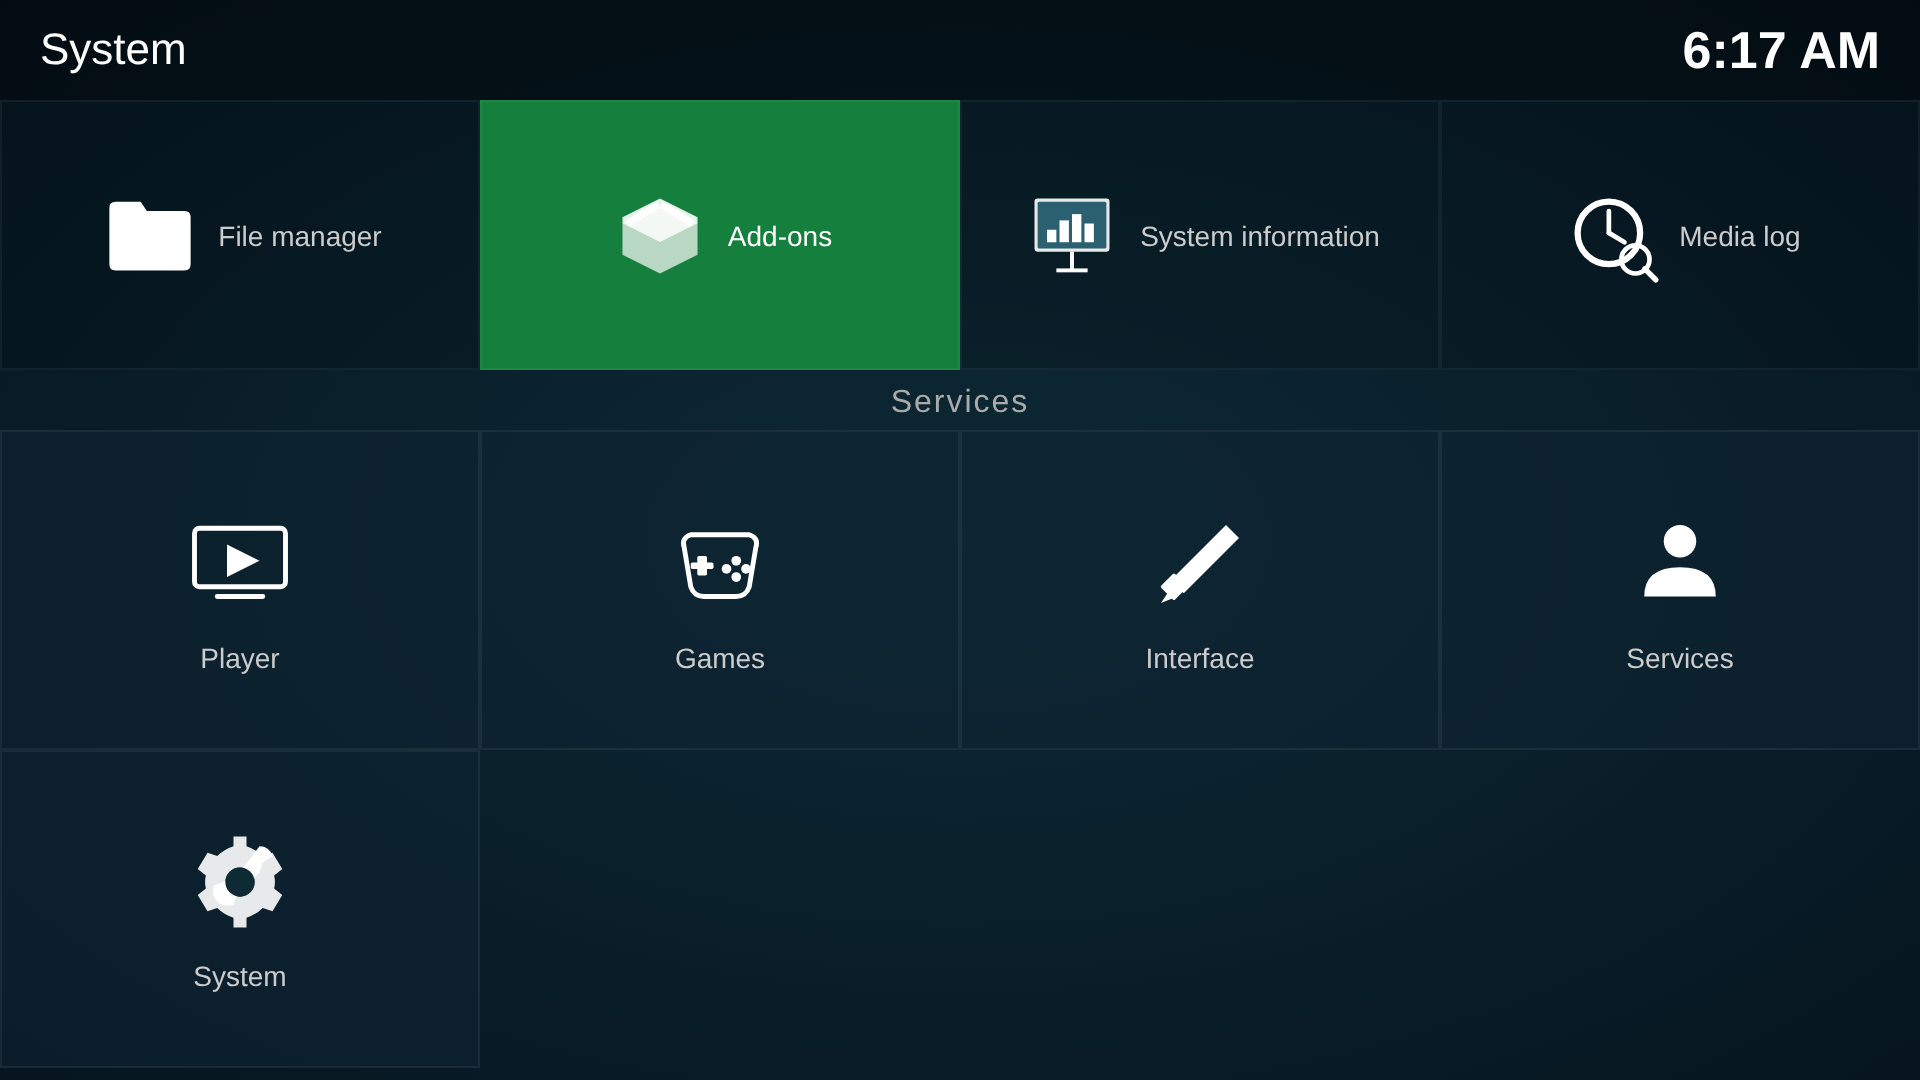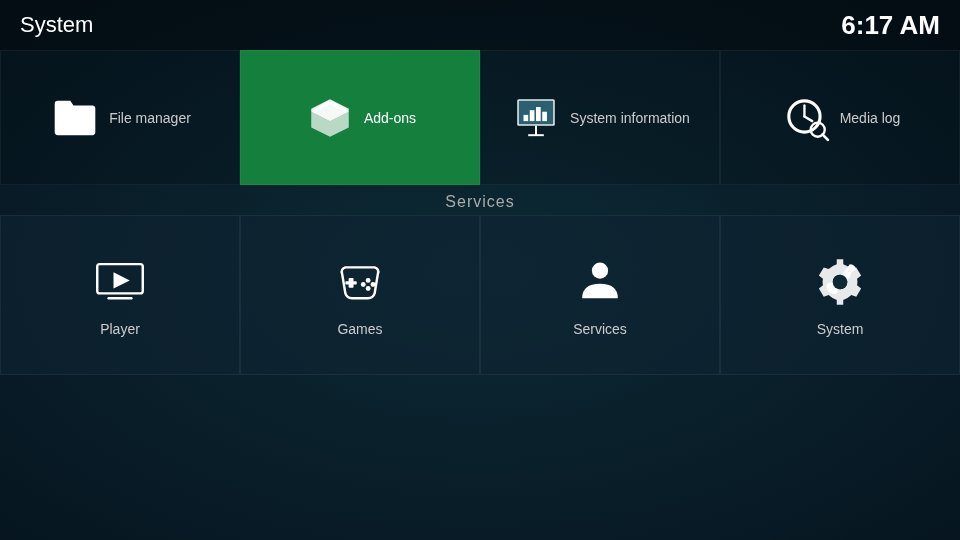--- a/index.html
+++ b/index.html
@@ -233,20 +233,33 @@
 
         <circle cx="42" cy="30" r="3" fill="white"></circle>
         <circle cx="48" cy="35" r="3" fill="white"></circle>
         <circle cx="36" cy="35" r="3" fill="white"></circle>
         <circle cx="42" cy="40" r="3" fill="white"></circle>
       </svg>
     </div>
     <span class="label">Games</span>
   </div>
 
+  <div class="grid-item">
+    <div class="icon-svg">
+      <svg viewBox="0 0 64 64" width="52" height="52">
+
+        <rect x="10" y="40" width="12" height="12" rx="1" fill="white" transform="rotate(-45 16 46)"></rect>
+        <polygon points="14,42 48,8 56,16 22,50" fill="white"></polygon>
+        <polygon points="12,50 8,56 18,52" fill="white"></polygon>
+
+        <line x1="20" y1="14" x2="50" y2="44" stroke="white" stroke-width="0" opacity="0"></line>
+      </svg>
+    </div>
+    <span class="label">Interface</span>
+  </div>
 
   <div class="grid-item">
     <div class="icon-svg">
       <svg viewBox="0 0 64 64" width="52" height="52">
 
         <circle cx="32" cy="18" r="10" fill="white"></circle>
         <path d="M10,52 Q10,34 32,34 Q54,34 54,52" fill="white"></path>
       </svg>
     </div>
     <span class="label">Services</span>

